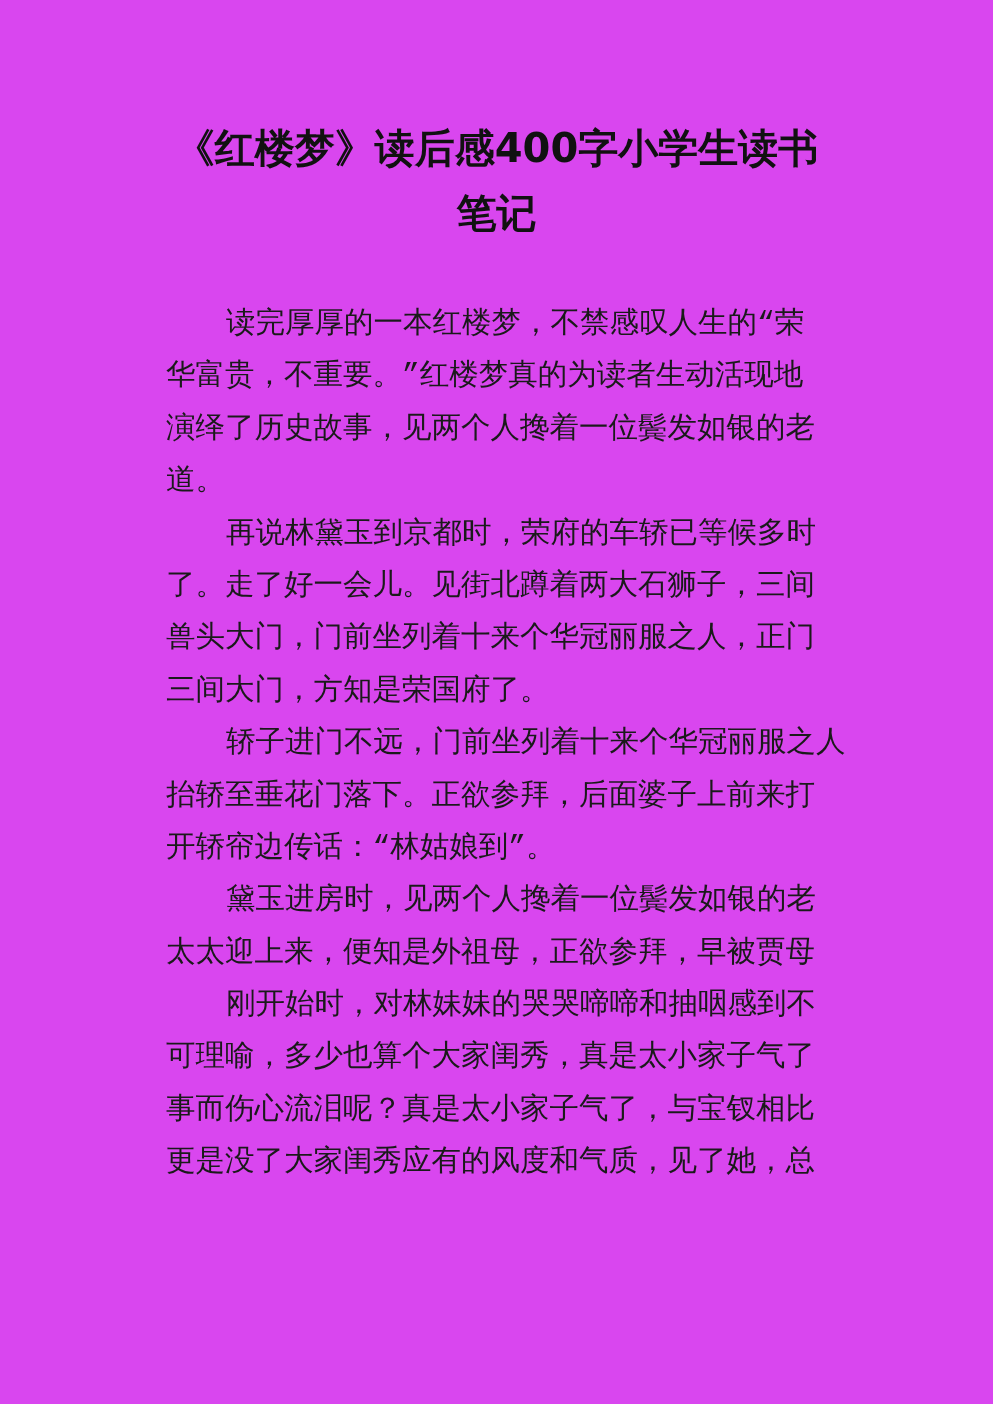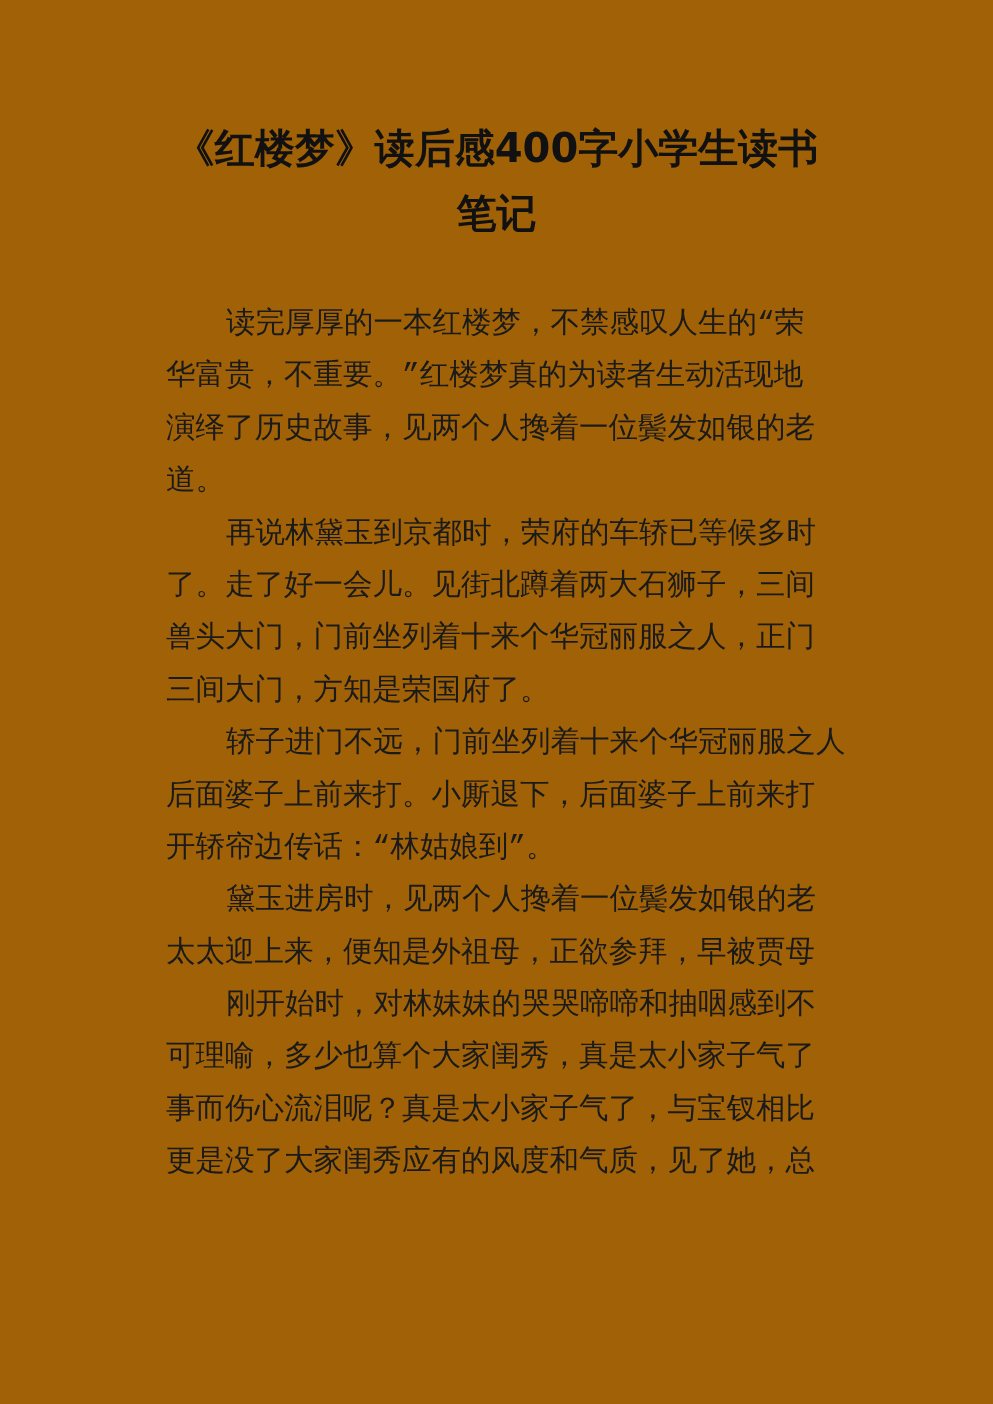--- a/index.html
+++ b/index.html
@@ -1,17 +1,17 @@
 <!DOCTYPE html>
 <html><head>
 <meta charset="utf-8">
 <style>
   html, body { margin: 0; padding: 0; background: #ffffff; }
   body { width: 993px; height: 1404px; position: relative; overflow: hidden; }
-  .page { position: absolute; left: 0; top: 0; width: 993px; height: 1404px; background: #a16207; }
+  .page { position: absolute; left: 0; top: 0; width: 993px; height: 1404px; background: #d946ef; }
   .title {
     position: absolute; left: 0; width: 993px; text-align: center;
     font-family: "DejaVu Sans", "Liberation Sans", sans-serif;
     font-weight: bold; font-size: 40px; color: #111; letter-spacing: 0px;
     line-height: 52px;
   }
   .title-l1 { top: 122px; }
   .title-l2 { top: 187px; }
   .body {
     position: absolute; left: 166px; top: 298px; width: 670px;
@@ -36,21 +36,21 @@
       <div class="line">道。</div>
     </div>
     <div>
       <div class="line indent">再说林黛玉到京都时，荣府的车轿已等候多时</div>
       <div class="line">了。走了好一会儿。见街北蹲着两大石狮子，三间</div>
       <div class="line">兽头大门，门前坐列着十来个华冠丽服之人，正门</div>
       <div class="line">三间大门，方知是荣国府了。</div>
     </div>
     <div>
       <div class="line indent">轿子进门不远，门前坐列着十来个华冠丽服之人</div>
-      <div class="line">后面婆子上前来打。小厮退下，后面婆子上前来打</div>
+      <div class="line">抬轿至垂花门落下。正欲参拜，后面婆子上前来打</div>
       <div class="line">开轿帘边传话：“林姑娘到”。</div>
     </div>
     <div>
       <div class="line indent">黛玉进房时，见两个人搀着一位鬓发如银的老</div>
       <div class="line">太太迎上来，便知是外祖母，正欲参拜，早被贾母</div>
     </div>
     <div>
       <div class="line indent">刚开始时，对林妹妹的哭哭啼啼和抽咽感到不</div>
       <div class="line">可理喻，多少也算个大家闺秀，真是太小家子气了</div>
       <div class="line">事而伤心流泪呢？真是太小家子气了，与宝钗相比</div>

